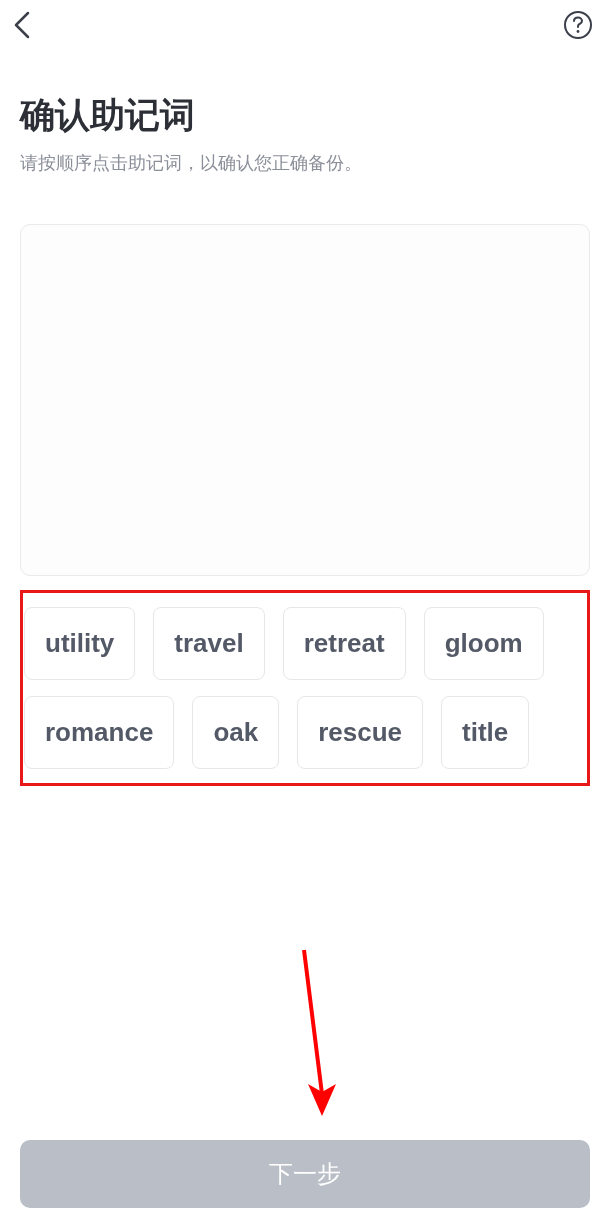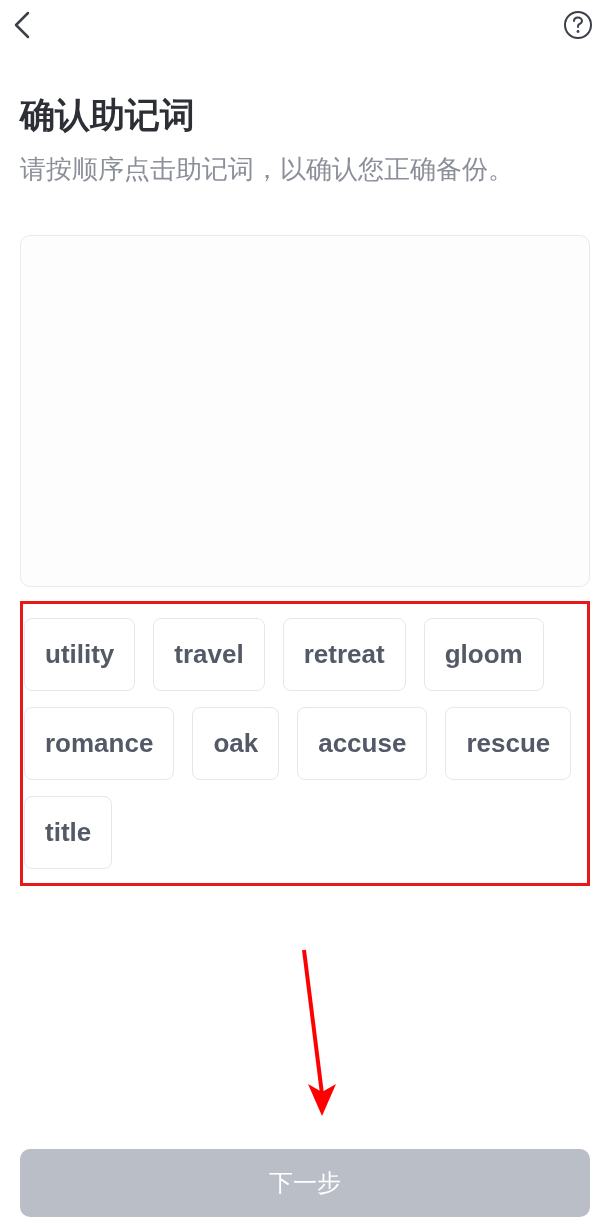--- a/index.html
+++ b/index.html
@@ -40,21 +40,21 @@
     .title-section {
       padding: 42px 20px 0 20px;
     }
     .page-title {
       font-size: 35px;
       font-weight: 700;
       color: #2c2f36;
       margin-bottom: 12px;
     }
     .page-subtitle {
-      font-size: 26px;
+      font-size: 18px;
       color: #8b8f99;
       line-height: 1.4;
     }
     .display-box {
       margin: 48px 20px 0 20px;
       height: 352px;
       border: 1px solid #e8eaed;
       border-radius: 10px;
       background: #fdfdfd;
     }
@@ -81,21 +81,21 @@
       white-space: nowrap;
     }
     .arrow-annotation {
       position: absolute;
       top: 944px;
       left: 290px;
       pointer-events: none;
     }
     .next-button {
       position: absolute;
-      bottom: 7px;
+      bottom: 16px;
       left: 20px;
       right: 20px;
       height: 68px;
       background: #b9bec7;
       border: none;
       border-radius: 10px;
       font-size: 24px;
       color: #ffffff;
       cursor: pointer;
       display: flex;
@@ -129,21 +129,20 @@
 <div class="display-box"></div>
 
 <div class="word-container-outline">
   <div class="word-grid">
     <div class="word-chip">utility</div>
     <div class="word-chip">travel</div>
     <div class="word-chip">retreat</div>
     <div class="word-chip">gloom</div>
     <div class="word-chip">romance</div>
     <div class="word-chip">oak</div>
-    <div class="word-chip">accuse</div>
     <div class="word-chip">rescue</div>
     <div class="word-chip">title</div>
   </div>
 </div>
 
 <div class="arrow-annotation">
   <svg width="60" height="180" viewBox="0 0 60 180">
     <line x1="14" y1="6" x2="32" y2="150" stroke="#ff0000" stroke-width="4"></line>
     <polygon points="32,172 18,140 32,148 46,140" fill="#ff0000"></polygon>
   </svg>

